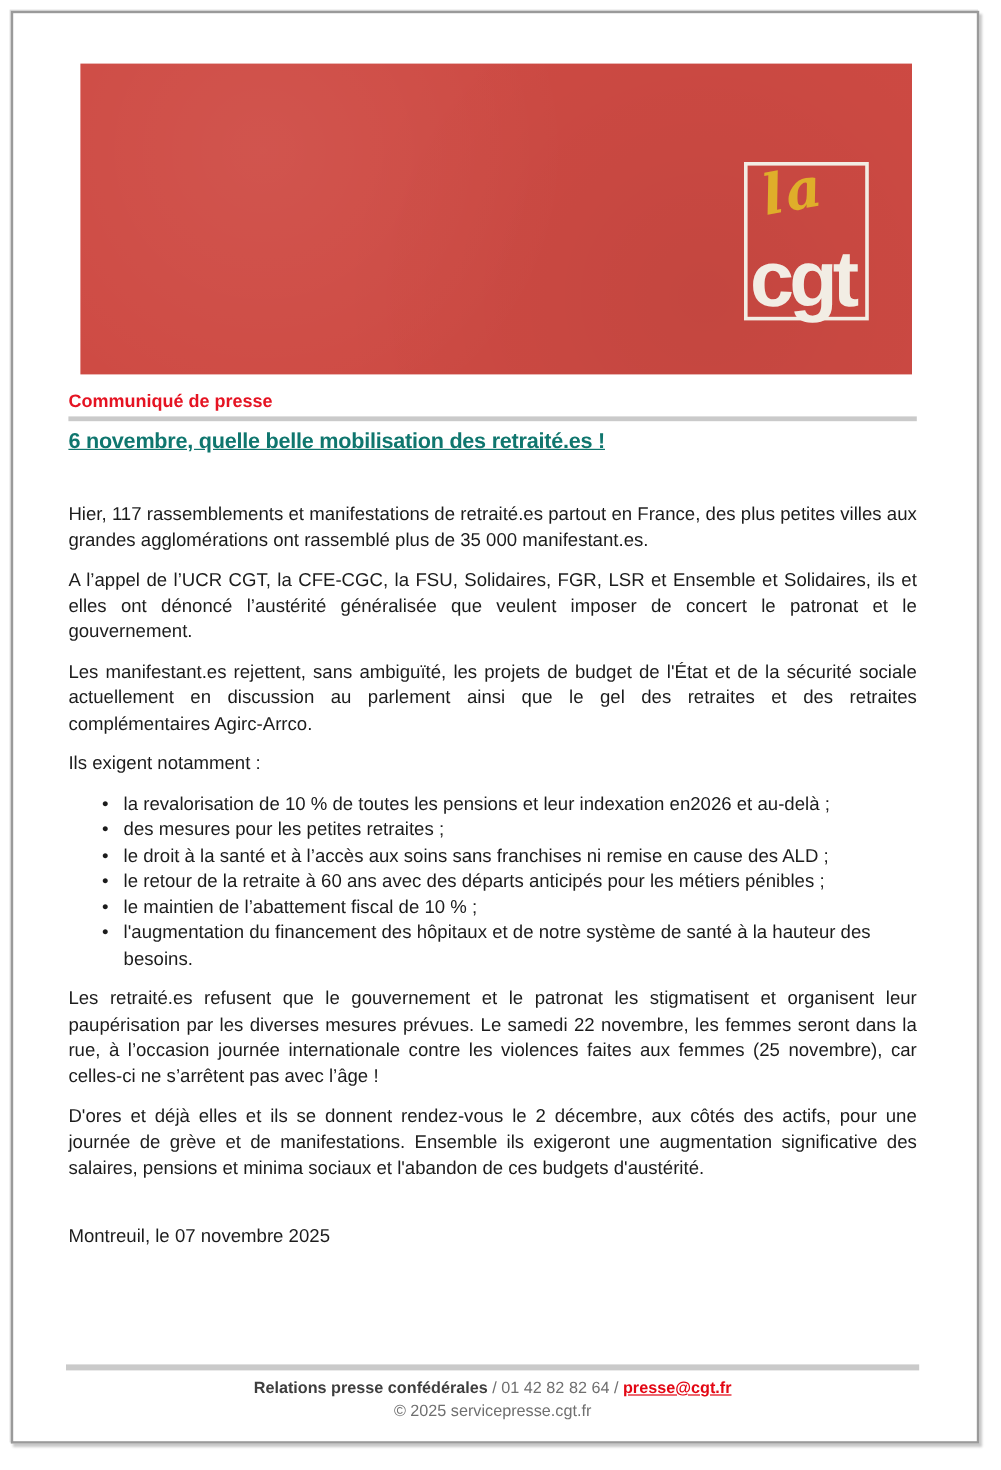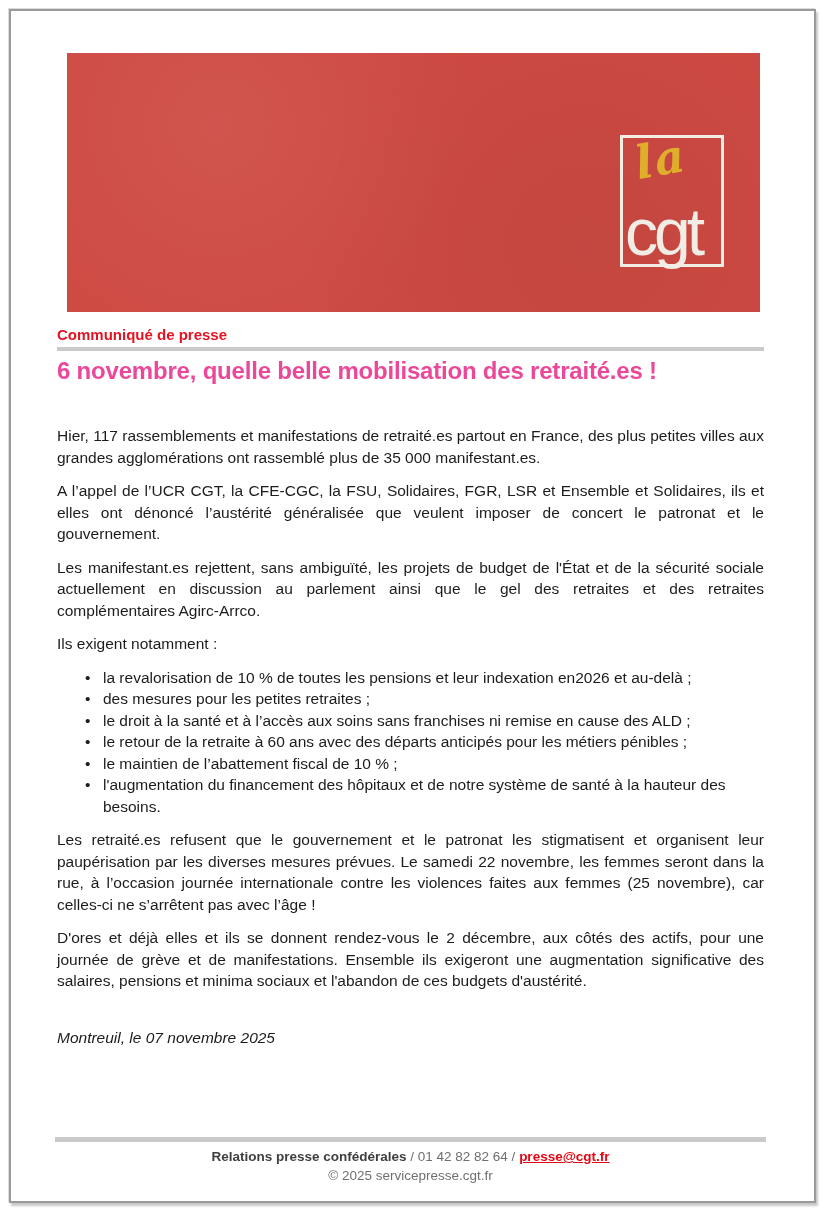--- a/index.html
+++ b/index.html
@@ -34,52 +34,53 @@
     margin-left:18px; position:relative; flex:0 0 auto;
   }
   .logo .la {
     position:absolute; top:-2px; left:12px;
     font-family:"DejaVu Serif", serif; font-style:italic; font-weight:bold;
     font-size:46px; line-height:1; color:#dfae2a;
     transform:rotate(-10deg); letter-spacing:2px;
   }
   .logo .cgt {
     position:absolute; bottom:4px; left:2px;
-    font-size:66px; line-height:0.85; font-weight:normal;
+    font-size:66px; line-height:0.85; font-weight:bold;
     letter-spacing:-4px; color:#f2ede4; white-space:nowrap;
   }
 
   
   .kicker {
     margin-top:14px; text-align:left;
     font-size:15px; font-weight:bold; color:#e51322;
   }
   .rule { height:4px; background:#cacaca; margin-top:4px; }
   .title {
-    margin-top:6px; font-size:24px; font-weight:bold; color:#ec4899;
+    margin-top:6px; font-size:18px; font-weight:bold; color:#0f766e;
     letter-spacing:-0.2px;
+    text-decoration:underline;
   }
   .body-text { margin-top:40px; }
   .body-text p {
     font-size:15.5px; line-height:21.5px; color:#1c1c1c;
     text-align:justify; margin-bottom:12px;
   }
   .list-intro {
     font-size:15.5px; line-height:21.5px; color:#1c1c1c; margin-bottom:12px;
   }
   ul.demands { list-style:none; padding-left:46px; margin-bottom:12px; }
   ul.demands li {
     position:relative; font-size:15.5px; line-height:21.5px; color:#1c1c1c;
   }
   ul.demands li::before {
     content:"•"; position:absolute; left:-18px; top:0;
     font-size:15.5px; color:#1c1c1c;
   }
   .dateline {
-    margin-top:37px; font-size:15.5px; color:#1c1c1c;font-style:italic;
+    margin-top:37px; font-size:15.5px; color:#1c1c1c;
   }
 
   
   .footer { position:absolute; left:44px; right:48px; bottom:16px; }
   .footer .rule { margin:0 0 5px 0; height:5px; }
   .footer-line { text-align:center; font-size:13.5px; line-height:19px; color:#6f6f6f; }
   .footer-line .dept { font-weight:bold; color:#3f3f3f; }
   .footer-line .email {
     font-weight:bold; color:#e30613; text-decoration:underline; cursor:pointer;
   }

